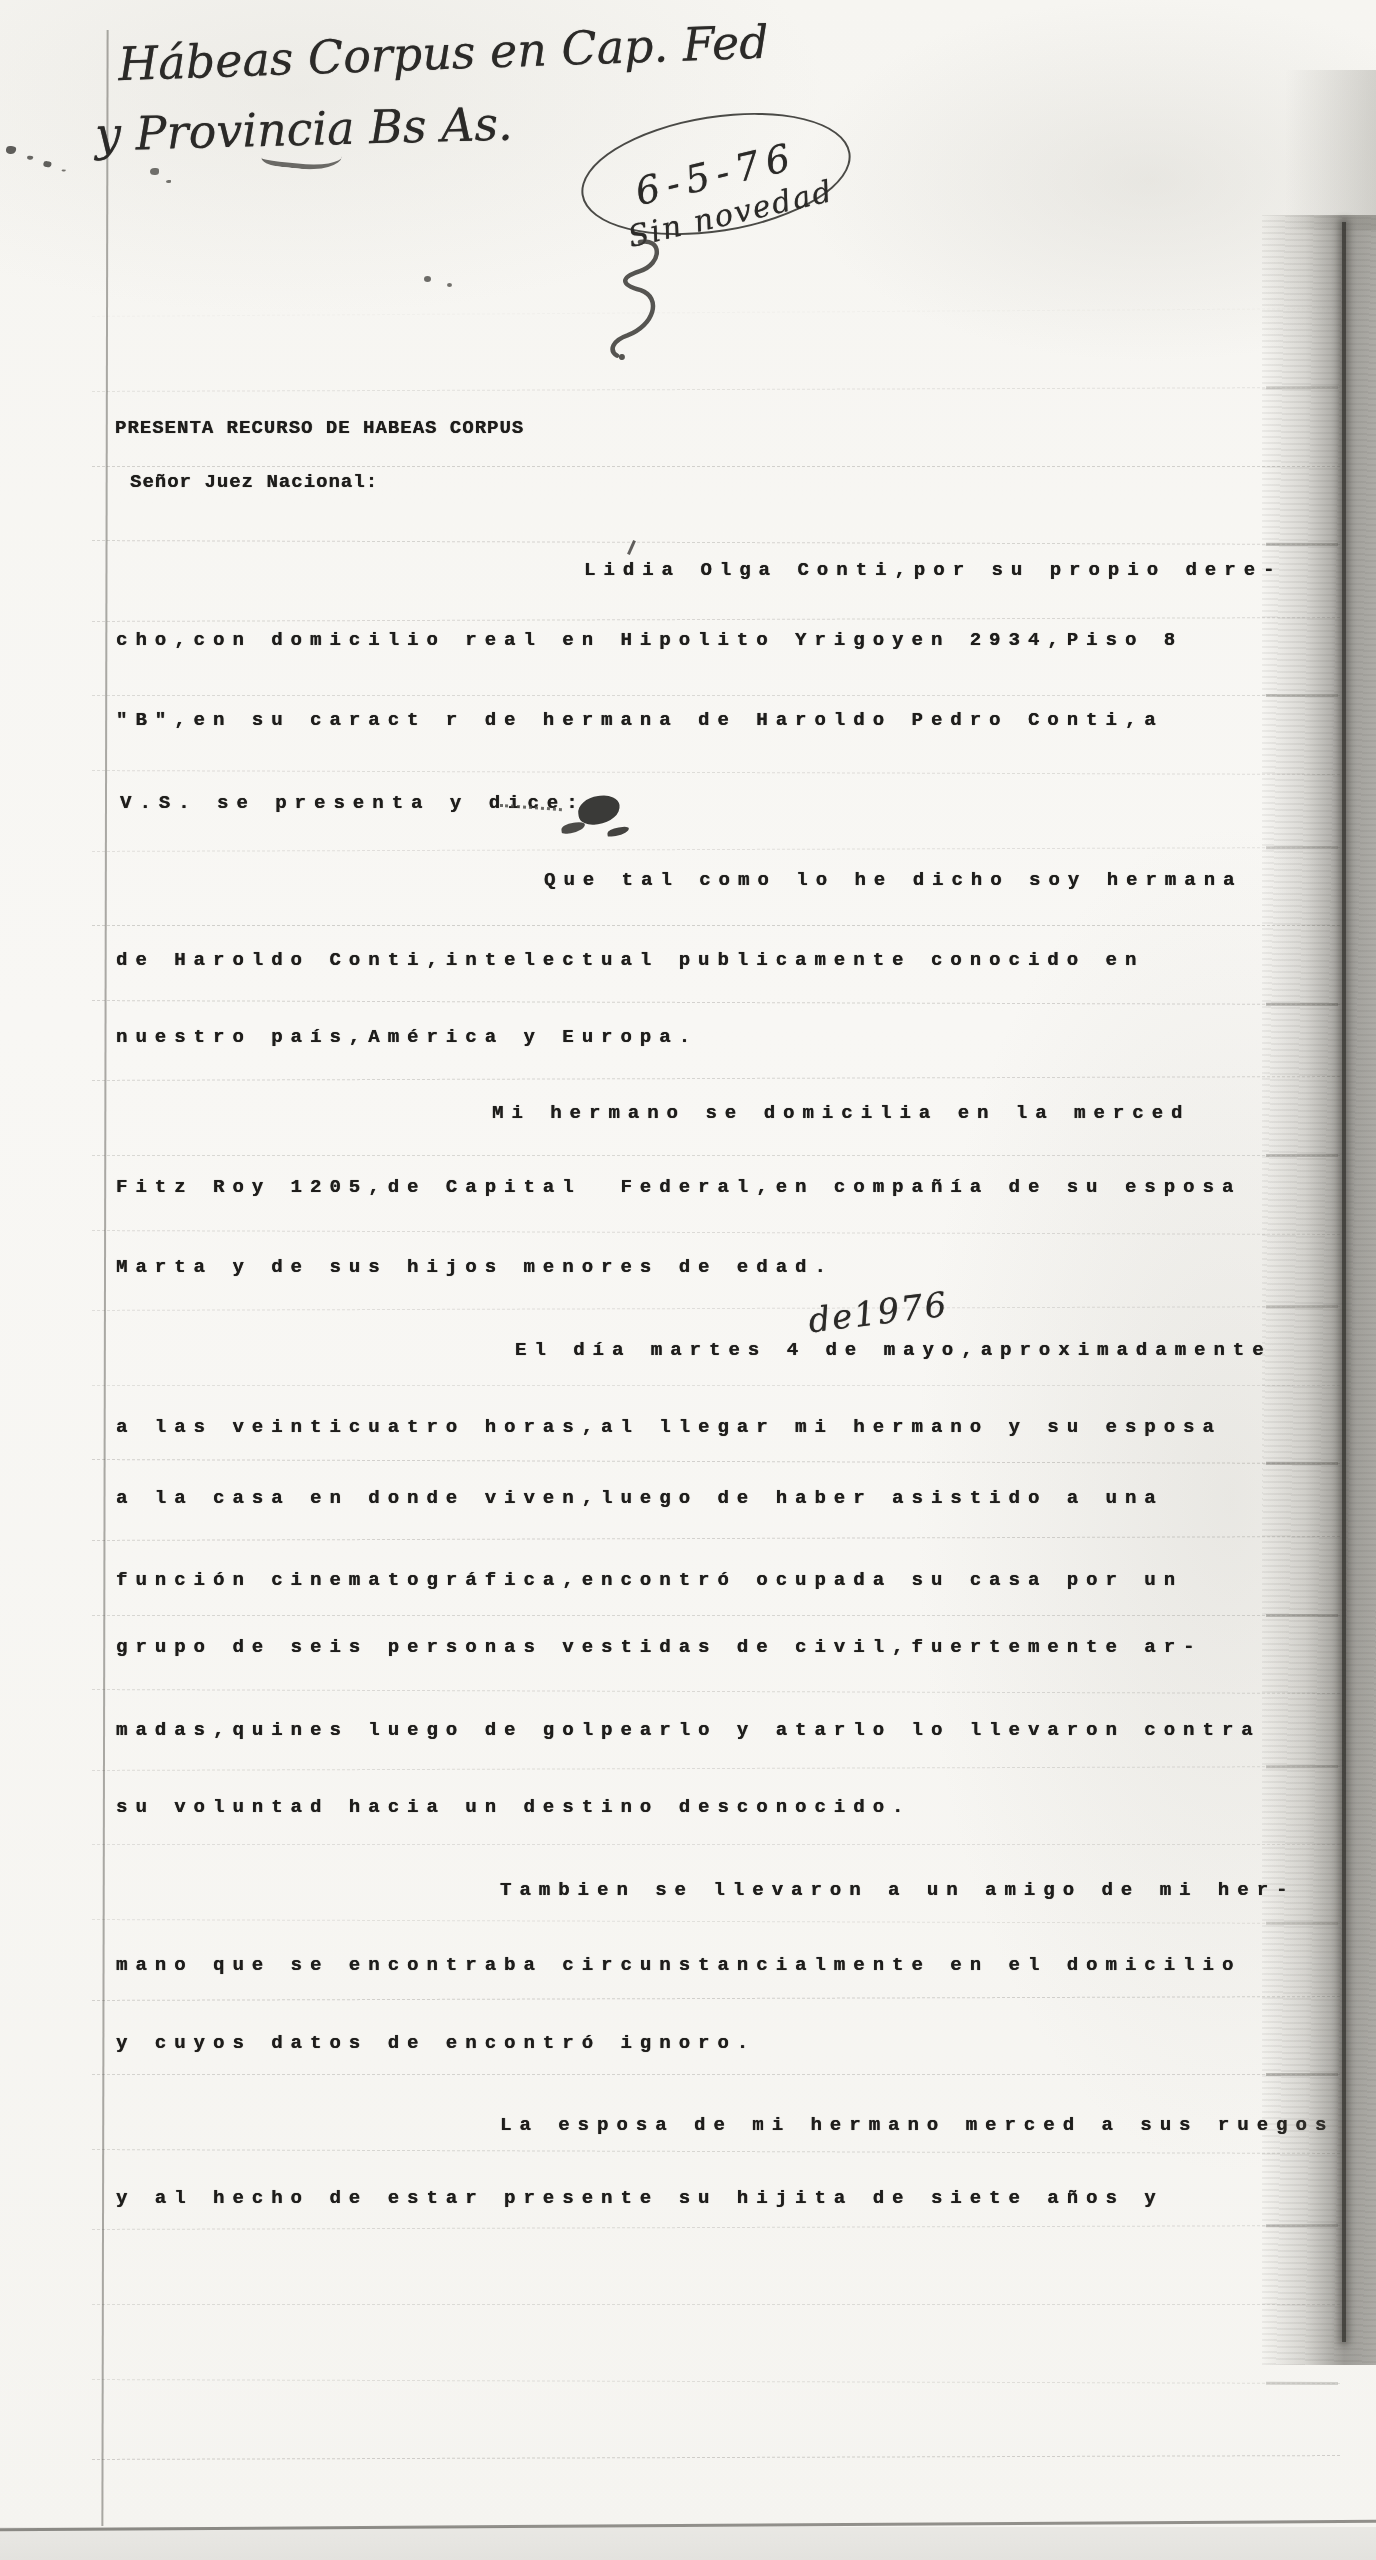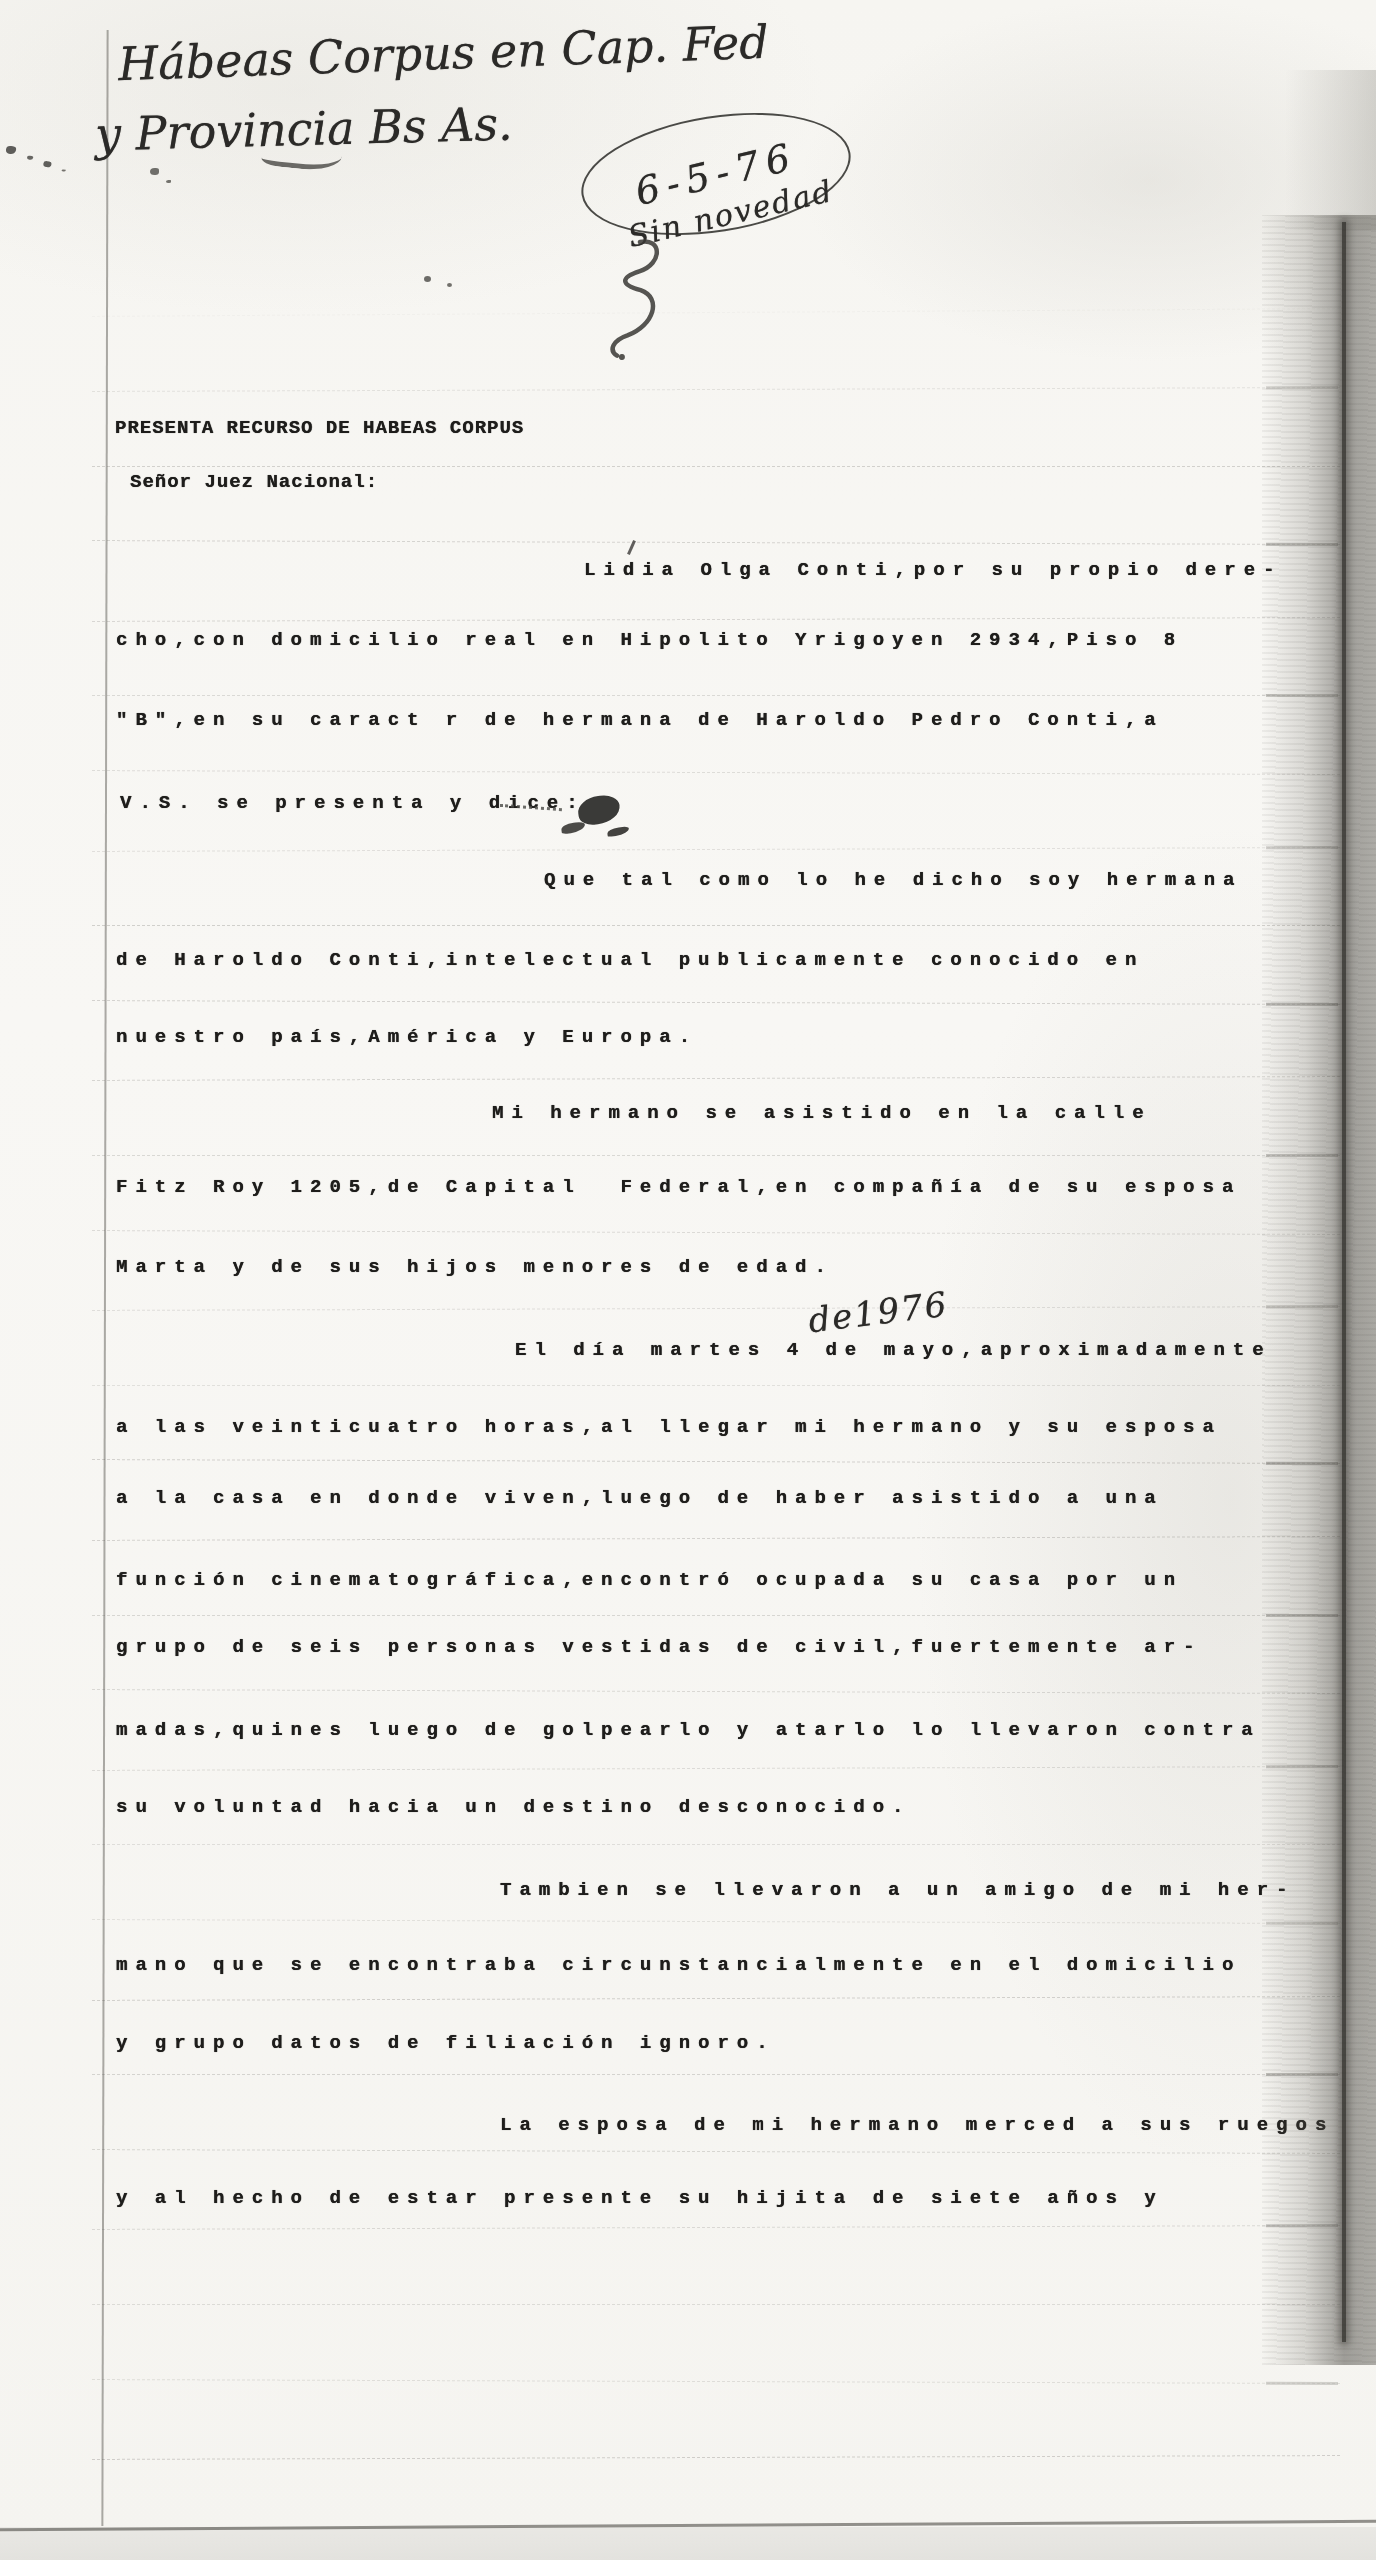--- a/index.html
+++ b/index.html
@@ -113,33 +113,33 @@
   <div class="tl heading" style="left:115px;top:413px">PRESENTA RECURSO DE HABEAS CORPUS</div>
   <div class="tl heading" style="left:130px;top:467px">Señor Juez Nacional:</div>
 
   <div class="tl" style="left:584px;top:555px">Lidia Olga Conti,por su propio dere-</div>
   <div class="tl" style="left:116px;top:625px">cho,con domicilio real en Hipolito Yrigoyen 2934,Piso 8</div>
   <div class="tl" style="left:116px;top:705px">"B",en su caract r de hermana de Haroldo Pedro Conti,a</div>
   <div class="tl" style="left:120px;top:788px">V.S. se presenta y dice:</div>
   <div class="tl" style="left:544px;top:865px">Que tal como lo he dicho soy hermana</div>
   <div class="tl" style="left:116px;top:1022px">nuestro país,América y Europa.</div>
   <div class="tl" style="left:116px;top:945px">de Haroldo Conti,intelectual publicamente conocido en</div>
-  <div class="tl" style="left:492px;top:1098px">Mi hermano se asistido en la calle</div>
+  <div class="tl" style="left:492px;top:1098px">Mi hermano se domicilia en la merced</div>
   <div class="tl" style="left:116px;top:1172px">Fitz Roy 1205,de Capital  Federal,en compañía de su esposa</div>
   <div class="tl" style="left:116px;top:1252px">Marta y de sus hijos menores de edad.</div>
   <div class="tl" style="left:515px;top:1335px">El día martes 4 de mayo,aproximadamente</div>
   <div class="tl" style="left:116px;top:1412px">a las veinticuatro horas,al llegar mi hermano y su esposa</div>
   <div class="tl" style="left:116px;top:1483px">a la casa en donde viven,luego de haber asistido a una</div>
   <div class="tl" style="left:116px;top:1565px">función cinematográfica,encontró ocupada su casa por un</div>
   <div class="tl" style="left:116px;top:1632px">grupo de seis personas vestidas de civil,fuertemente ar-</div>
   <div class="tl" style="left:116px;top:1715px">madas,quines luego de golpearlo y atarlo lo llevaron contra</div>
   <div class="tl" style="left:116px;top:1792px">su voluntad hacia un destino desconocido.</div>
   <div class="tl" style="left:500px;top:1875px">Tambien se llevaron a un amigo de mi her-</div>
   <div class="tl" style="left:116px;top:1950px">mano que se encontraba circunstancialmente en el domicilio</div>
-  <div class="tl" style="left:116px;top:2028px">y grupo datos de filiación ignoro.</div>
+  <div class="tl" style="left:116px;top:2028px">y cuyos datos de encontró ignoro.</div>
   <div class="tl" style="left:500px;top:2110px">La esposa de mi hermano merced a sus ruegos</div>
   <div class="tl" style="left:116px;top:2183px">y al hecho de estar presente su hijita de siete años y</div>
 
 <div class="rule" style="top: 312.4px; transform: rotate(-0.36deg); opacity: 0.0966667;"></div>
     <div class="rule tick" style="top: 389px; transform: rotate(-0.18deg); opacity: 0.38;"></div>
     <div class="rule" style="top: 465.6px; transform: rotate(0deg); opacity: 0.663333;"></div>
     <div class="rule tick" style="top: 542.2px; transform: rotate(0.18deg); opacity: 0.613333;"></div>
     <div class="rule" style="top: 618.8px; transform: rotate(-0.18deg); opacity: 0.563333;"></div>
     <div class="rule tick" style="top: 695.4px; transform: rotate(0deg); opacity: 0.513333;"></div>
     <div class="rule" style="top: 772px; transform: rotate(0.18deg); opacity: 0.463333;"></div>

